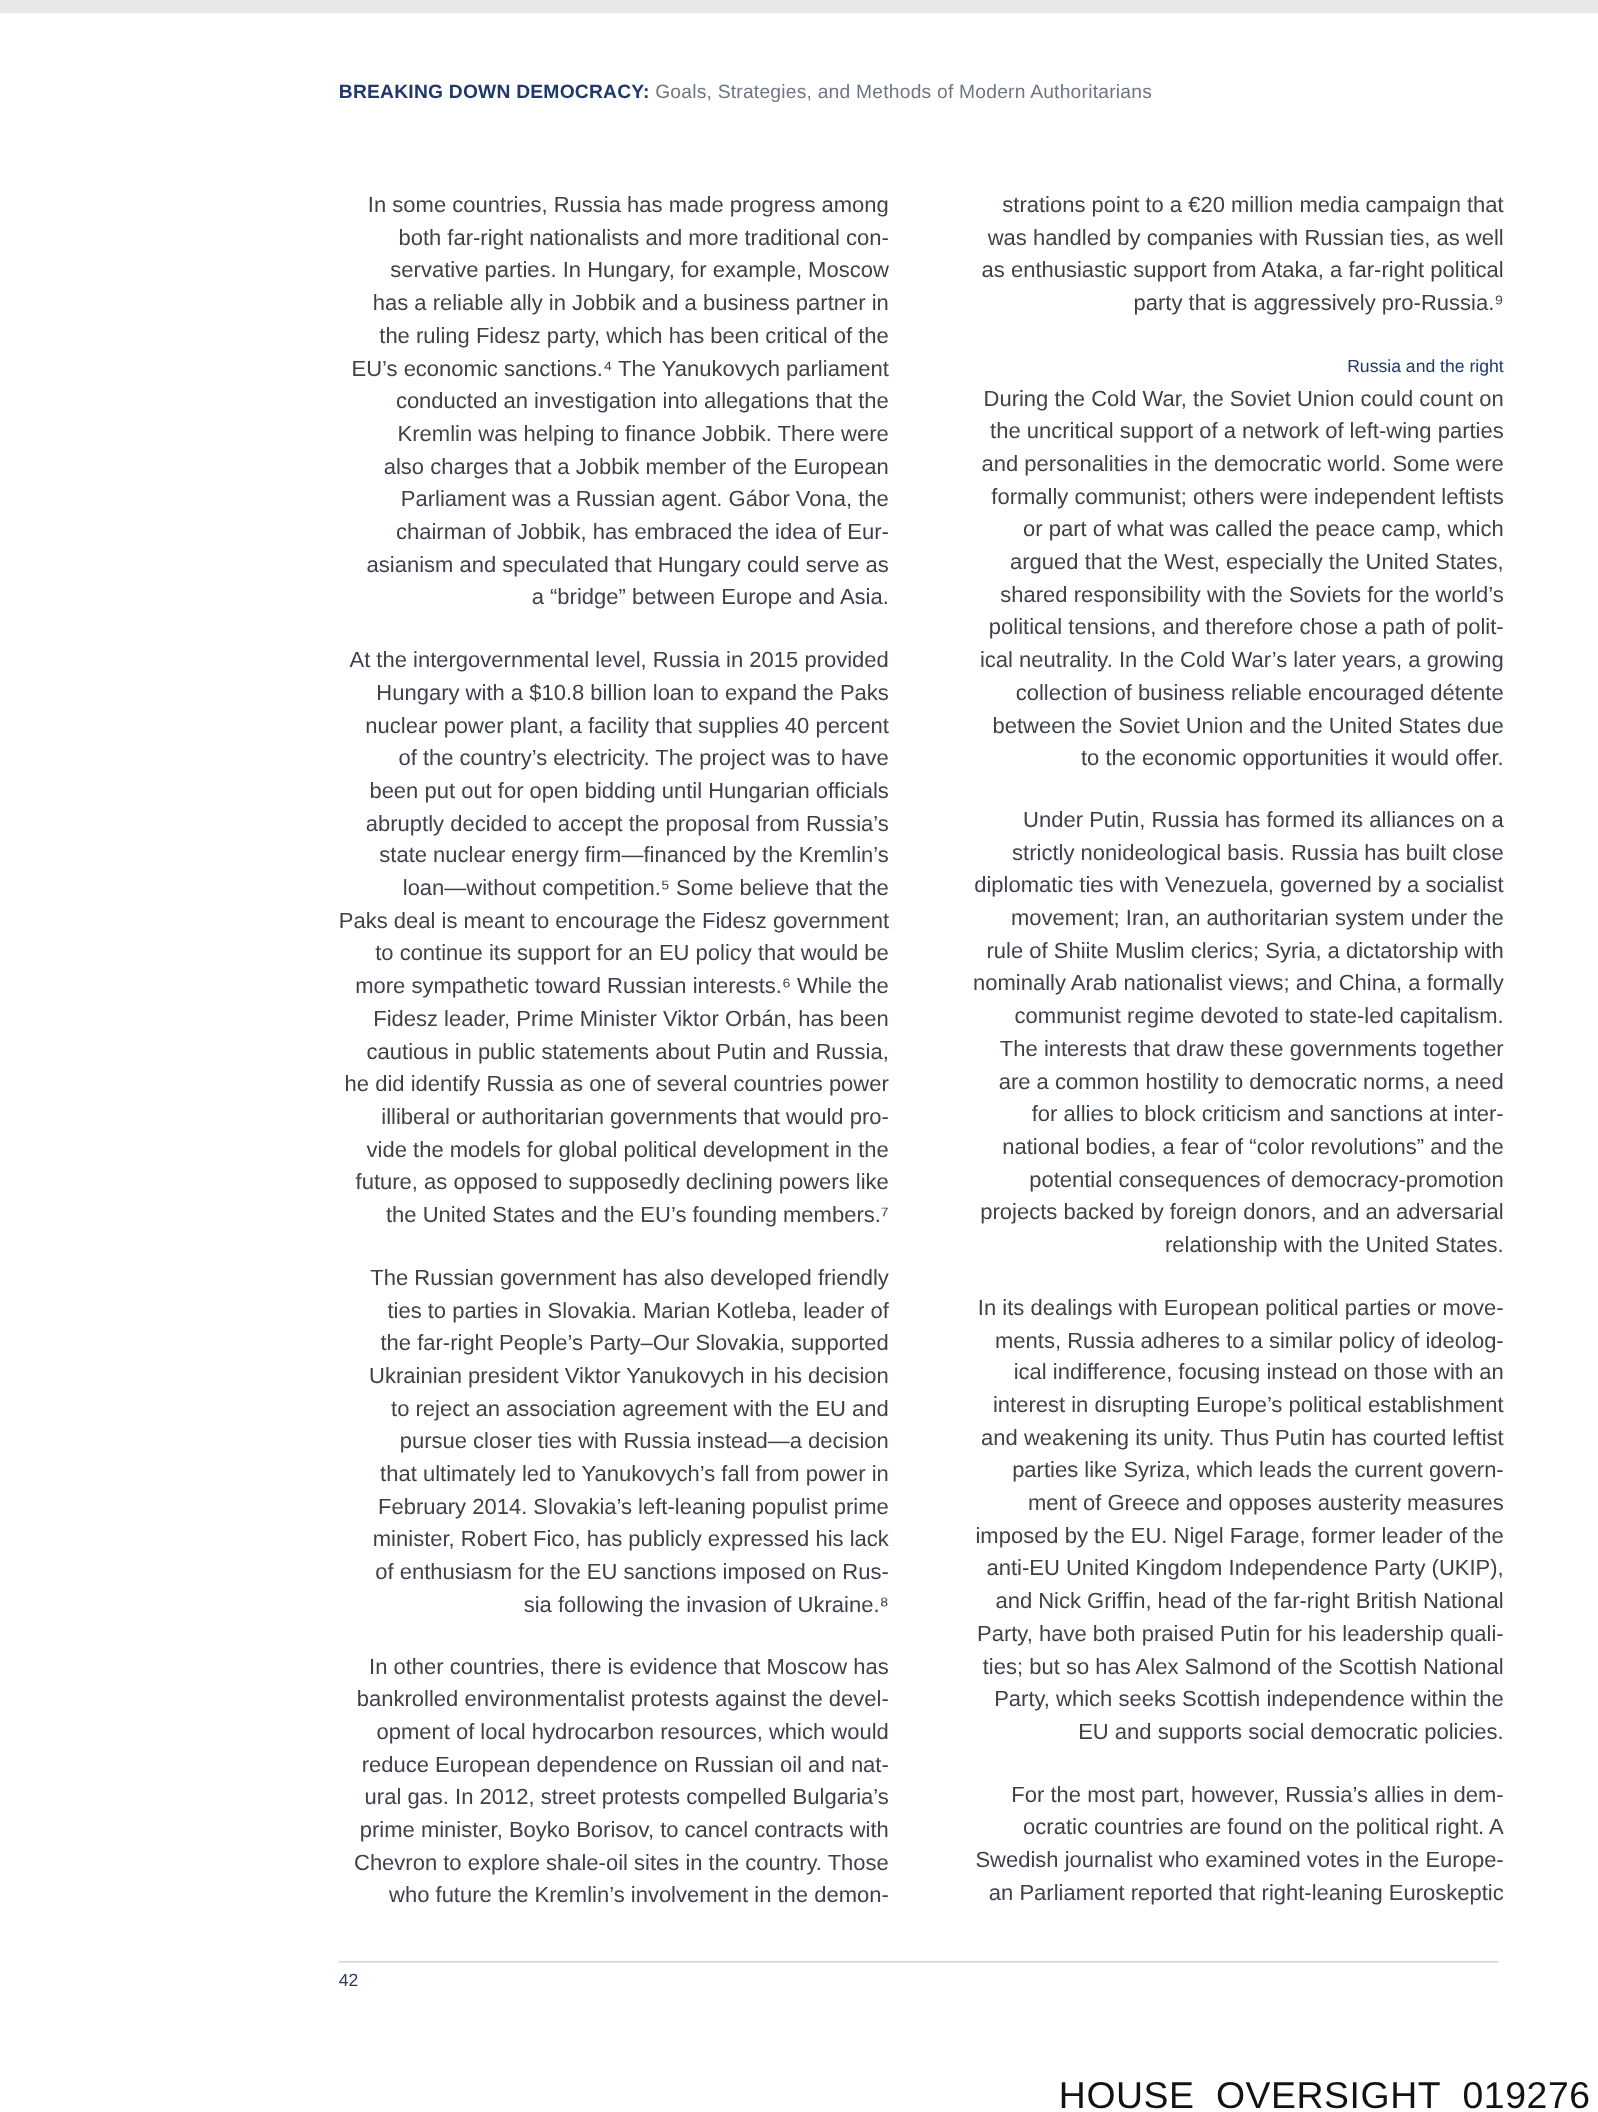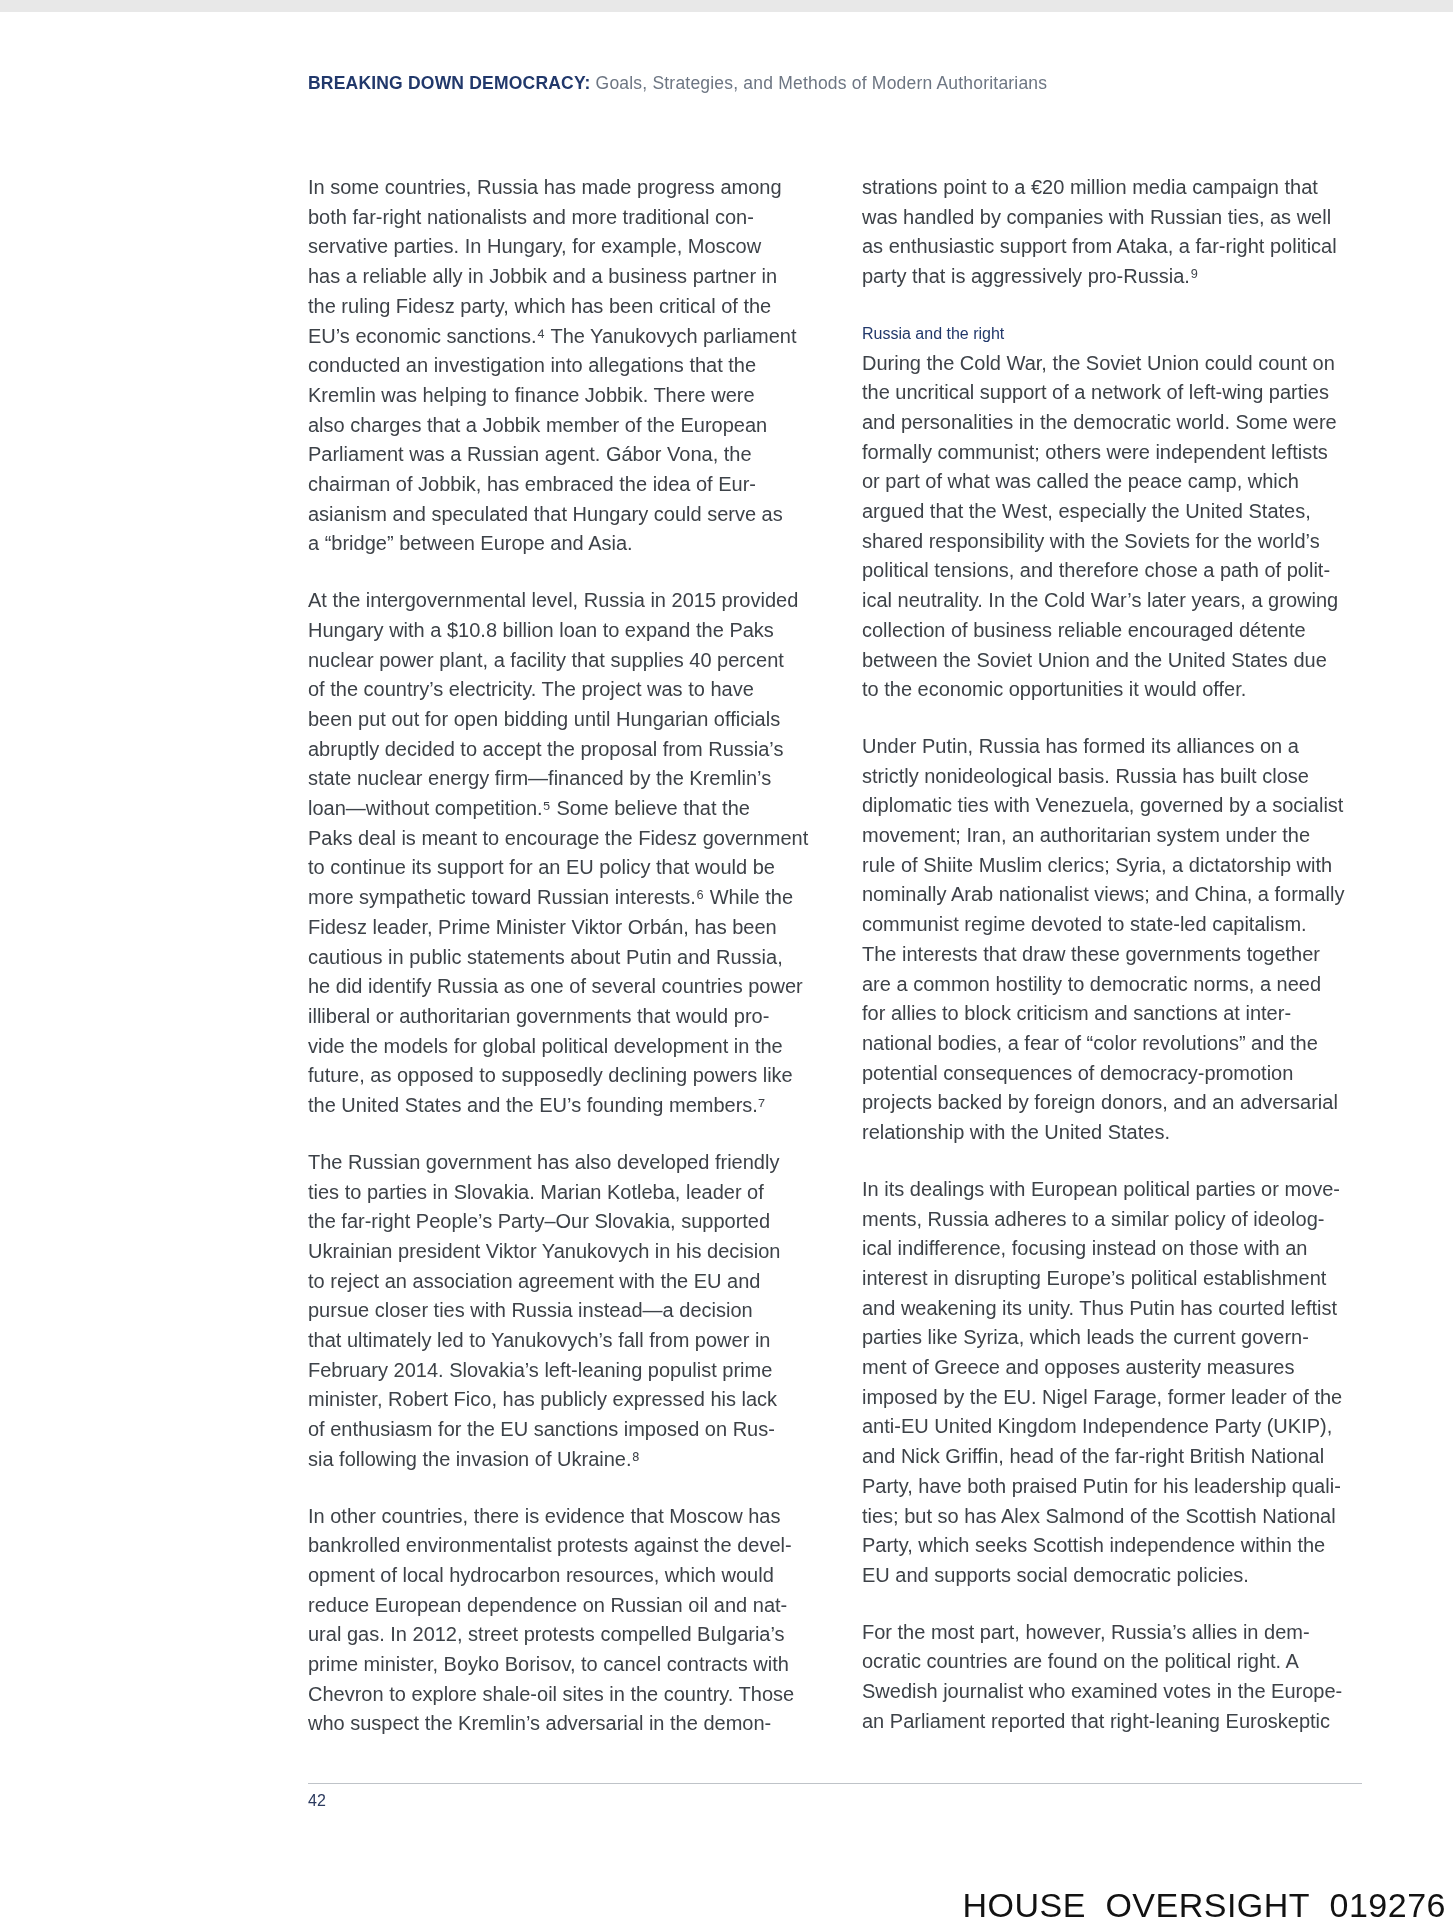--- a/index.html
+++ b/index.html
@@ -13,21 +13,21 @@
   }
   
   .hdr {
     position:absolute; left:308px; top:61px;
     font-size:17.5px; letter-spacing:0.2px; white-space:nowrap;
   }
   .hdr-bold { font-weight:bold; color:#21386b; }
   .hdr-rest { color:#6d7683; }
   
   .body-wrap { position:absolute; top:161px; left:0; width:100%; }
-  .col { position:absolute; top:0; }
+  .col { position:absolute; top:0;text-align:right; }
   .col-left  { left:308px; width:500px; }
   .col-right { left:862px; width:505px; }
   .para { margin:0 0 27px 0; }
   .line {
     font-size:20px; line-height:29.7px;
     color:#3d4248; white-space:nowrap;
   }
   .heading {
     font-size:16px; line-height:29.7px;
     font-weight:normal; color:#21386b; white-space:nowrap;
@@ -104,21 +104,21 @@
           <div class="line">sia following the invasion of Ukraine.⁸</div>
         </div>
         <div class="para">
           <div class="line">In other countries, there is evidence that Moscow has</div>
           <div class="line">bankrolled environmentalist protests against the devel-</div>
           <div class="line">opment of local hydrocarbon resources, which would</div>
           <div class="line">reduce European dependence on Russian oil and nat-</div>
           <div class="line">ural gas. In 2012, street protests compelled Bulgaria’s</div>
           <div class="line">prime minister, Boyko Borisov, to cancel contracts with</div>
           <div class="line">Chevron to explore shale-oil sites in the country. Those</div>
-          <div class="line">who suspect the Kremlin’s adversarial in the demon-</div>
+          <div class="line">who future the Kremlin’s involvement in the demon-</div>
         </div>
       </div>
     <div class="col col-right" id="col-right">
         <div class="para">
           <div class="line">strations point to a €20 million media campaign that</div>
           <div class="line">was handled by companies with Russian ties, as well</div>
           <div class="line">as enthusiastic support from Ataka, a far-right political</div>
           <div class="line">party that is aggressively pro-Russia.⁹</div>
         </div>
         <div class="heading">Russia and the right</div>

